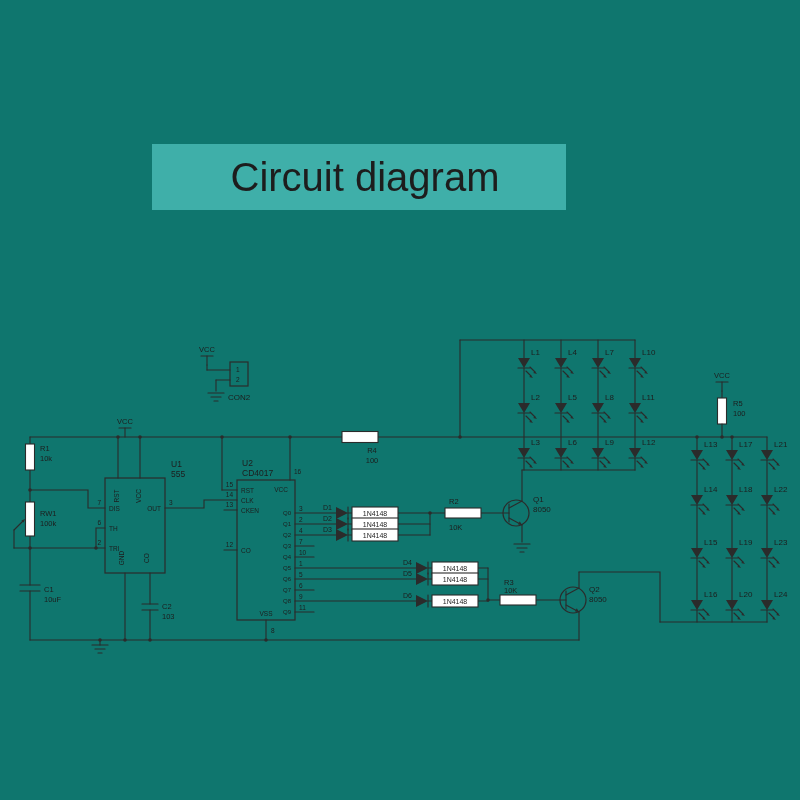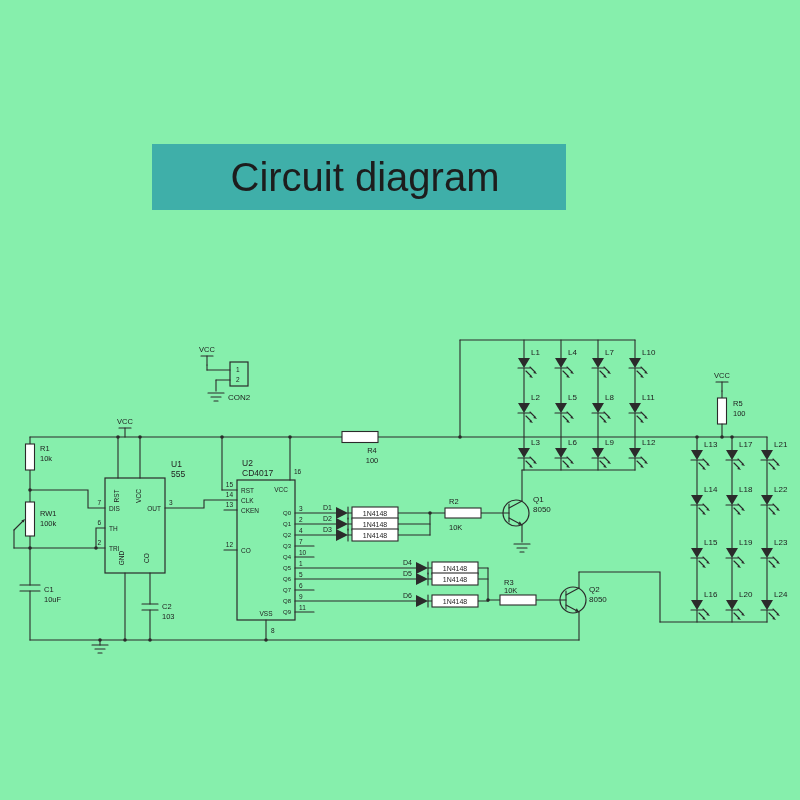--- a/index.html
+++ b/index.html
@@ -1,16 +1,16 @@
 <!DOCTYPE html>
 <html><head>
 <meta charset="utf-8">
 <style>
   html,body{margin:0;padding:0;background:#ffffff;}
-  .stage{position:relative;width:800px;height:800px;background:#86efac;overflow:hidden;}
+  .stage{position:relative;width:800px;height:800px;background:#0f766e;overflow:hidden;}
   svg{font-family:"Liberation Sans",sans-serif;}
   svg text{fill:#1d1d1d;}
   line,polyline{stroke:#2b2b2b;stroke-width:1.1;fill:none;stroke-linecap:round;}
   .frame{fill:none;stroke:#2b2b2b;stroke-width:1.2;}
   .body{fill:#ffffff;stroke:#2b2b2b;stroke-width:1.1;}
   .tr{fill:none;stroke:#2b2b2b;stroke-width:1.2;}
   .fillshape{fill:#2b2b2b;stroke:none;}
   .dot{fill:#2b2b2b;stroke:none;}
   .t40{font-size:40px;}
   .t85{font-size:8.5px;}

